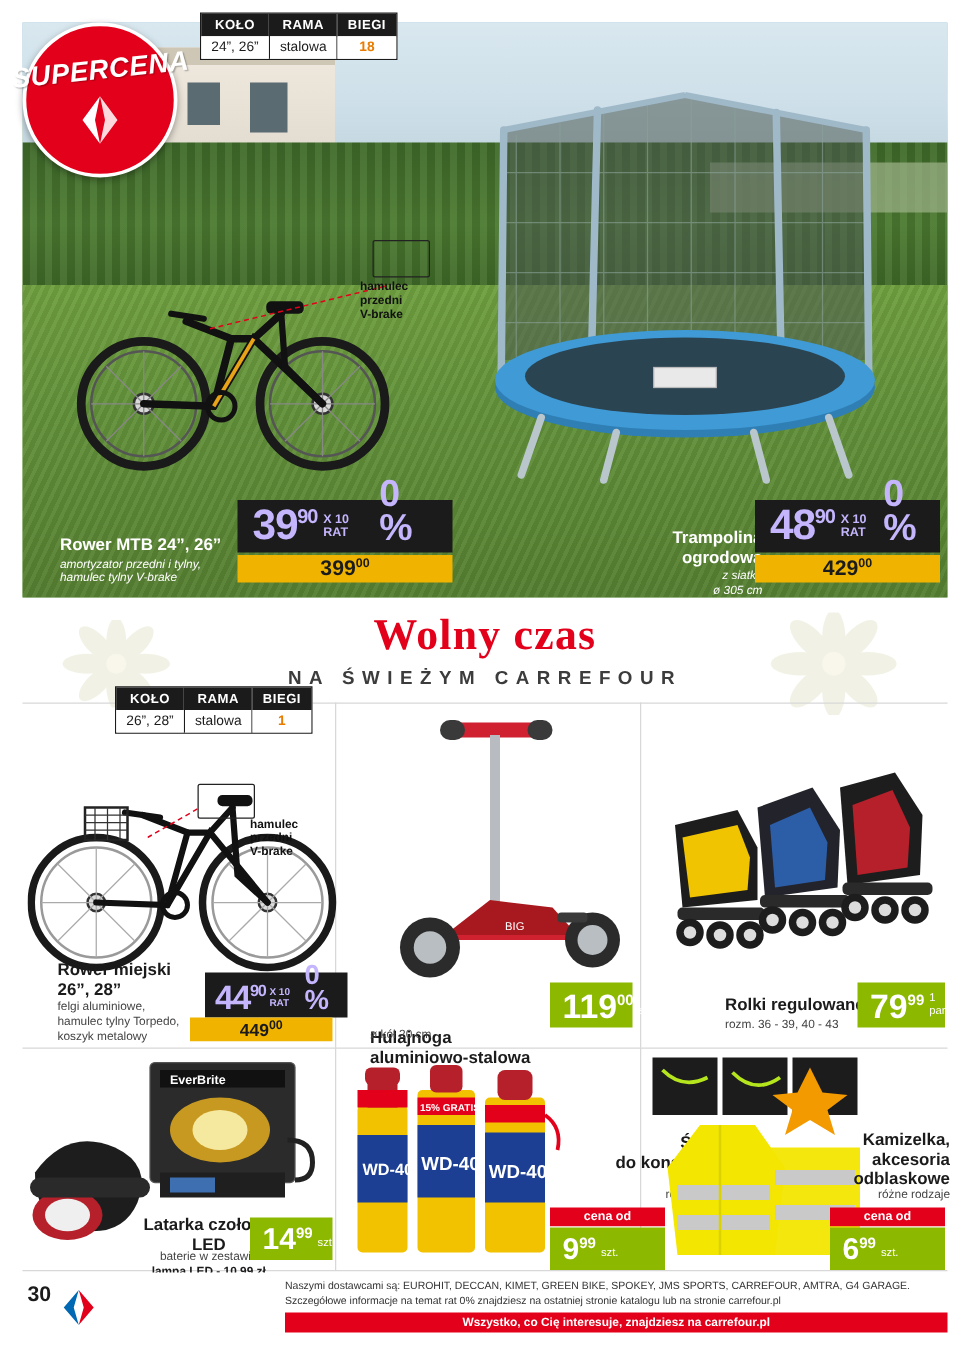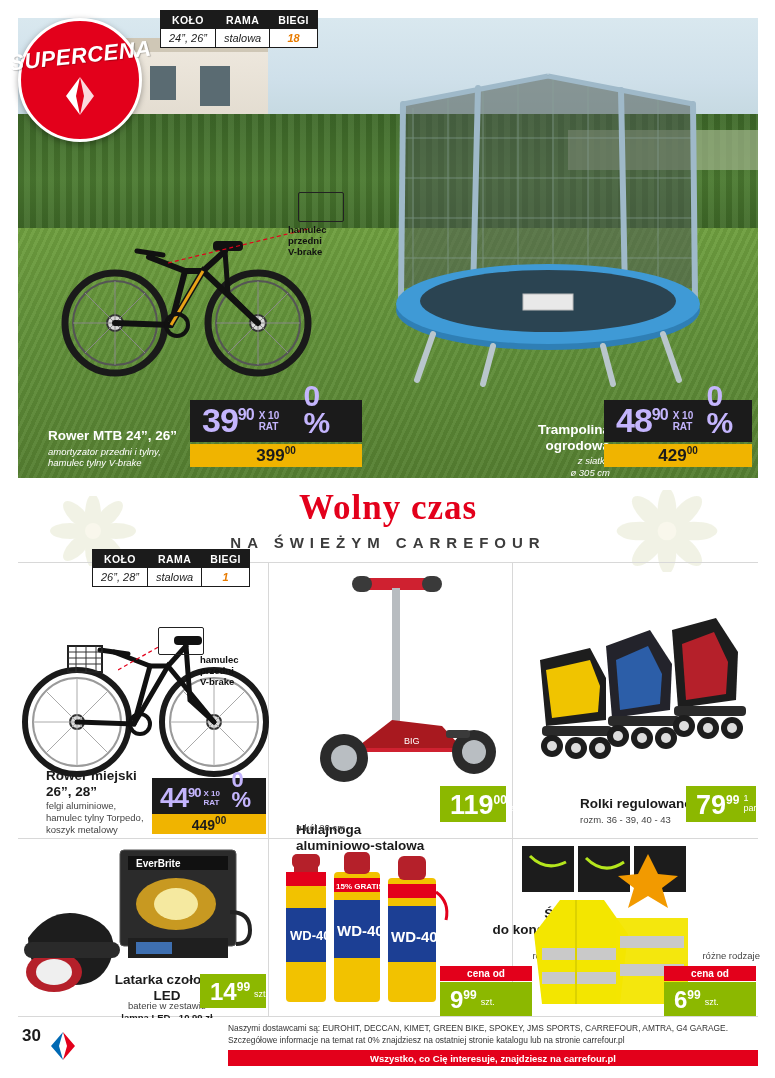--- a/index.html
+++ b/index.html
@@ -62,21 +62,21 @@
   .spec {
     position:absolute; z-index: 15; display:flex; font-size: 11px;
     border: 1px solid #1b1b1b; background:#fff;
   }
   .spec .col { display:flex; flex-direction:column; border-right:1px solid #1b1b1b; }
   .spec .col:last-child{ border-right:none; }
   .spec .h {
     background:#1b1b1b; color:#fff; font-weight:bold; padding:3px 8px; text-align:center;
     letter-spacing:.4px; font-size: 10.5px;
   }
-  .spec .v { padding:3px 8px; text-align:center; color:#1b1b1b; background:#fff; font-size:11px;font-style:italic;}
+  .spec .v { padding:3px 8px; text-align:center; color:#1b1b1b; background:#fff; font-size:11px;}
   .spec .v.orange { color:#e87b00; font-weight:bold; }
   .spec-hero { left: 160px; top: 10px; }
   .spec-city { left: 92px; top: 549px; }
 
   
   .callout { position:absolute; z-index:16; font-size:9.5px; line-height:1.15; color:#111; font-weight:bold;}
   .callout-hero { left: 288px; top: 225px; }
   .callout-city { left: 200px; top: 655px; }
   .callout-box { position:absolute; border:1px solid #222; border-radius:2px; }
 
@@ -408,21 +408,21 @@
   <svg style="position:absolute;left:118px;top:640px;" width="60" height="40">
     <line x1="0" y1="30" x2="42" y2="6" stroke="#e3001b" stroke-width="1.2" stroke-dasharray="4,3"></line>
   </svg>
 
   <div class="prodtitle" style="left:46px;top:768px;width:120px;white-space:pre-line;">Rower miejski
 26”, 28”</div>
   <div class="proddesc" style="left:46px;top:800px;width:120px;white-space:pre-line;">felgi aluminiowe,
 hamulec tylny Torpedo,
 koszyk metalowy</div>
 
-  <div class="pricebar" style="left:152px;top:778px;width:114px;height:36px;padding:4px 8px;">
+  <div class="pricebar" style="left:164px;top:778px;width:114px;height:36px;padding:4px 8px;">
     <div class="pricebig" style="font-size:27px;"><span>44</span><sup style="font-size:13px">90</sup></div>
     <div class="ratestxt" style="font-size:8px;margin:0 4px 3px 3px;">X 10 RAT</div>
     <div class="pct" style="font-size:22px;">0 %</div>
   </div>
   <div class="oldprice" style="left:152px;top:814px;width:114px;font-size:14px;">
     <span>449</span><sup>00</sup>
   </div>
 
   <div style="position:absolute;left:296px;top:570px;width:220px;height:215px;">
     <svg width="220" height="215" viewBox="0 0 220 215">
@@ -568,20 +568,23 @@
       <path d="M128 10 l10 20 l20 2 l-16 12 l6 20 l-20 -12 l-20 12 l6 -20 l-16 -12 l20 -2 Z" fill="#f29a00"></path>
       <path d="M14 90 l26 -34 l44 0 l24 34 l-8 70 l-78 0 Z" fill="#f3e600"></path>
       <rect x="22" y="104" width="76" height="12" fill="#c9c9c9"></rect>
       <rect x="22" y="128" width="76" height="12" fill="#c9c9c9"></rect>
       <path d="M56 56 l0 104" stroke="#dcd200" stroke-width="2"></path>
       <rect x="96" y="74" width="72" height="86" fill="#f3e600" opacity=".95"></rect>
       <rect x="100" y="92" width="64" height="12" fill="#c9c9c9"></rect>
       <rect x="100" y="120" width="64" height="12" fill="#c9c9c9"></rect>
     </svg>
   </div>
+  <div class="prodtitle" style="left:620px;top:904px;width:140px;white-space:pre-line;text-align:right;">Kamizelka,
+akcesoria
+odblaskowe</div>
   <div class="proddesc" style="left:620px;top:950px;width:140px;text-align:right;">różne rodzaje</div>
   <div class="cenaod" style="left:664px;top:966px;">cena od</div>
   <div class="greenprice" style="left:664px;top:982px;width:92px;height:34px;">
     <div class="num" style="font-size:24px;"><span>6</span><sup style="font-size:12px">99</sup></div>
     <div class="unit">szt.</div>
   </div>
 
   <div class="footer"></div>
   <div class="pagenum">30</div>
   <div class="footlogo">

